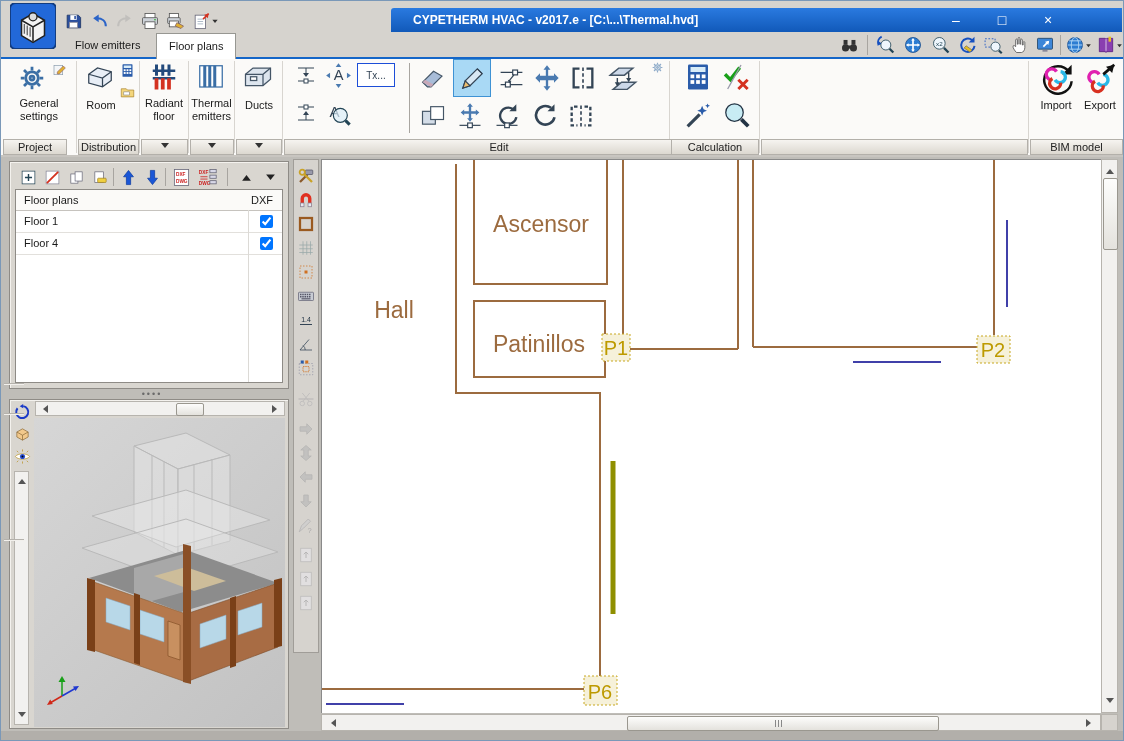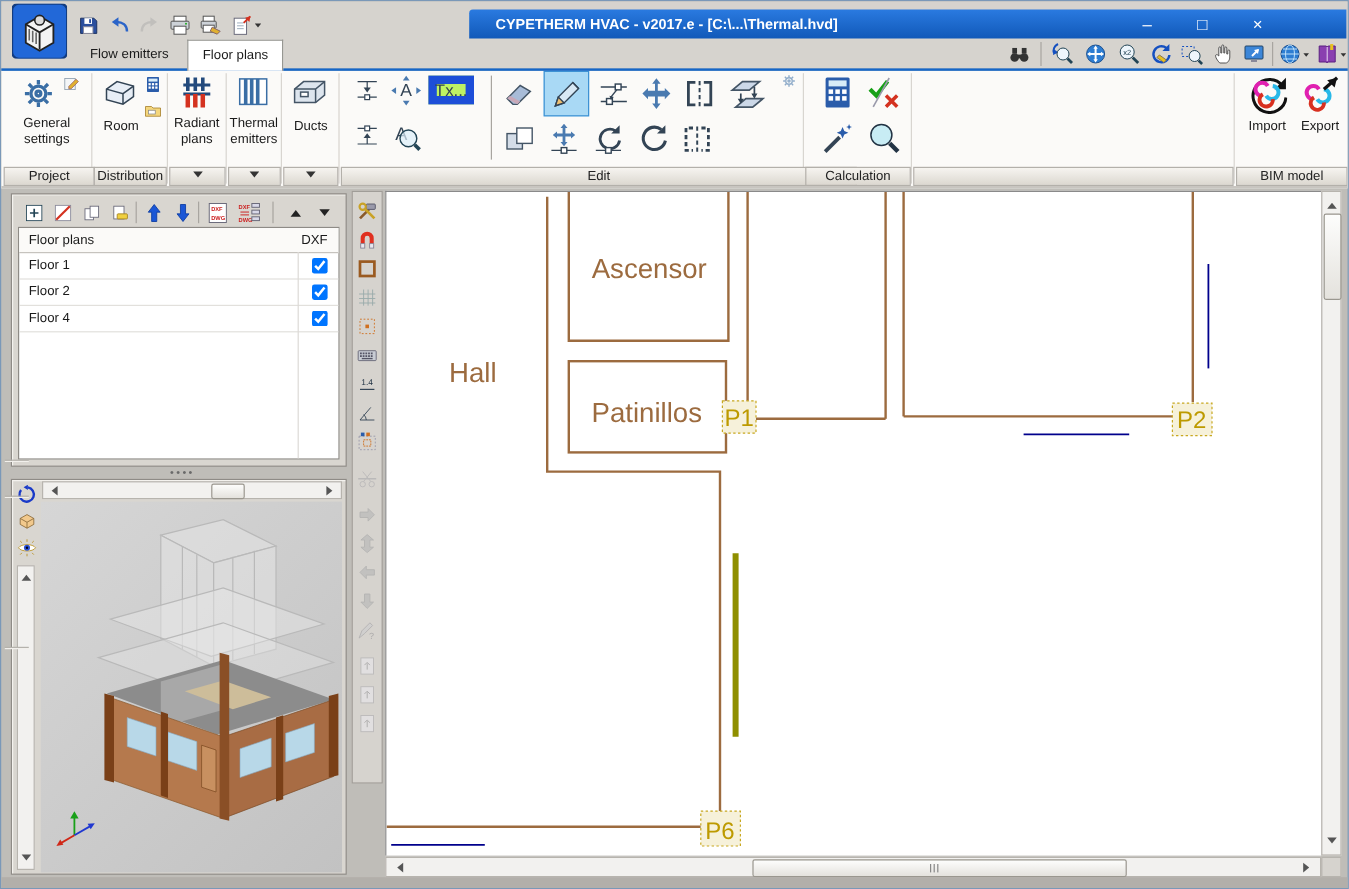--- a/index.html
+++ b/index.html
@@ -576,21 +576,21 @@
       <use href="#i-folder"></use>
     </svg>
   </div>
 <div class="b rlabel" style="left:80px;top:98px;width:40px">Room</div>
 
 <div class="b tb rbtn" style="left:146px;top:58px;width:34px;height:36px">
     <svg width="30" height="30">
       <use href="#i-radiant"></use>
     </svg>
   </div>
-<div class="b rlabel" style="left:139px;top:96px;width:48px">Radiant plans</div>
+<div class="b rlabel" style="left:139px;top:96px;width:48px">Radiant floor</div>
 
 <div class="b tb rbtn" style="left:193px;top:58px;width:34px;height:36px">
     <svg width="30" height="30">
       <use href="#i-radiator"></use>
     </svg>
   </div>
 <div class="b rlabel" style="left:188px;top:96px;width:45px">Thermal emitters</div>
 
 <div class="b tb rbtn" style="left:240px;top:60px;width:34px;height:34px">
     <svg width="30" height="30">
@@ -602,21 +602,21 @@
 <div class="b tb rbtn" style="left:291px;top:60px;width:28px;height:28px">
     <svg width="24" height="24">
       <use href="#i-nodedown"></use>
     </svg>
   </div>
 <div class="b tb rbtn" style="left:321px;top:58px;width:32px;height:32px">
     <svg width="27" height="27">
       <use href="#i-moveA"></use>
     </svg>
   </div>
-<div class="b tb rbtn" style="left:356px;top:62px;width:38px;height:24px;border:7px solid #1d4ed8;background:#bef264;font-size:14px;color:#345">Tx...</div>
+<div class="b tb rbtn" style="left:356px;top:62px;width:38px;height:24px;border:1px solid #1d4ed8;background:#ffffff;font-size:10px;color:#345">Tx...</div>
 <div class="b tb rbtn" style="left:291px;top:98px;width:28px;height:28px">
     <svg width="24" height="24" class="flipv">
       <use href="#i-nodedown"></use>
     </svg>
   </div>
 <div class="b tb rbtn" style="left:321px;top:96px;width:32px;height:32px">
     <svg width="28" height="28">
       <use href="#i-findA"></use>
     </svg>
   </div>
@@ -710,21 +710,21 @@
     </svg>
   </div>
 <div class="b rlabel" style="left:1032px;top:98px;width:46px">Import</div>
 <div class="b tb rbtn" style="left:1080px;top:58px;width:38px;height:38px">
     <svg width="33" height="33">
       <use href="#i-bimexport"></use>
     </svg>
   </div>
 <div class="b rlabel" style="left:1076px;top:98px;width:46px">Export</div>
 
-<div class="b glabel" style="left:2px;width:76px">Project</div>
+<div class="b glabel" style="left:2px;width:64px">Project</div>
 <div class="b glabel" style="left:77px;width:61px">Distribution</div>
 <div class="b glabel tb" style="left:140px;width:47px">
     <span class="caret"></span>
   </div>
 <div class="b glabel tb" style="left:189px;width:44px">
     <span class="caret"></span>
   </div>
 <div class="b glabel tb" style="left:235px;width:46px">
     <span class="caret"></span>
   </div>
@@ -787,21 +787,20 @@
       <use href="#i-triup"></use>
     </svg>
   </div>
 
 <div class="b listbox" style="left:14px;top:188px;width:268px;height:194px">
   <div class="lhead">
     <span style="padding-left:8px">Floor plans</span>
     <span style="position:absolute;left:224px;top:0;width:44px;text-align:center">DXF</span>
   </div>
   <div class="lrow"><span>Floor 1</span><input type="checkbox" style="position: absolute; left: 240px; margin-top: 4px;" checked=""></div>
-  <div class="lrow"><span>Floor 2</span><input type="checkbox" style="position: absolute; left: 240px; margin-top: 4px;" checked=""></div>
   <div class="lrow"><span>Floor 4</span><input type="checkbox" style="position: absolute; left: 240px; margin-top: 4px;" checked=""></div>
   <div style="position:absolute;left:232px;top:20px;bottom:0;width:1px;background:#dcdad6"></div>
 </div>
 
 <div class="b dots" style="left:128px;top:390px;width:46px;text-align:center">••••</div>
 
 <div class="b panelbox" style="left:8px;top:398px;width:280px;height:330px"></div>
 <div class="b tb" style="left:11px;top:401px;width:21px;height:21px">
     <svg width="17" height="17">
       <use href="#i-rotview"></use>

